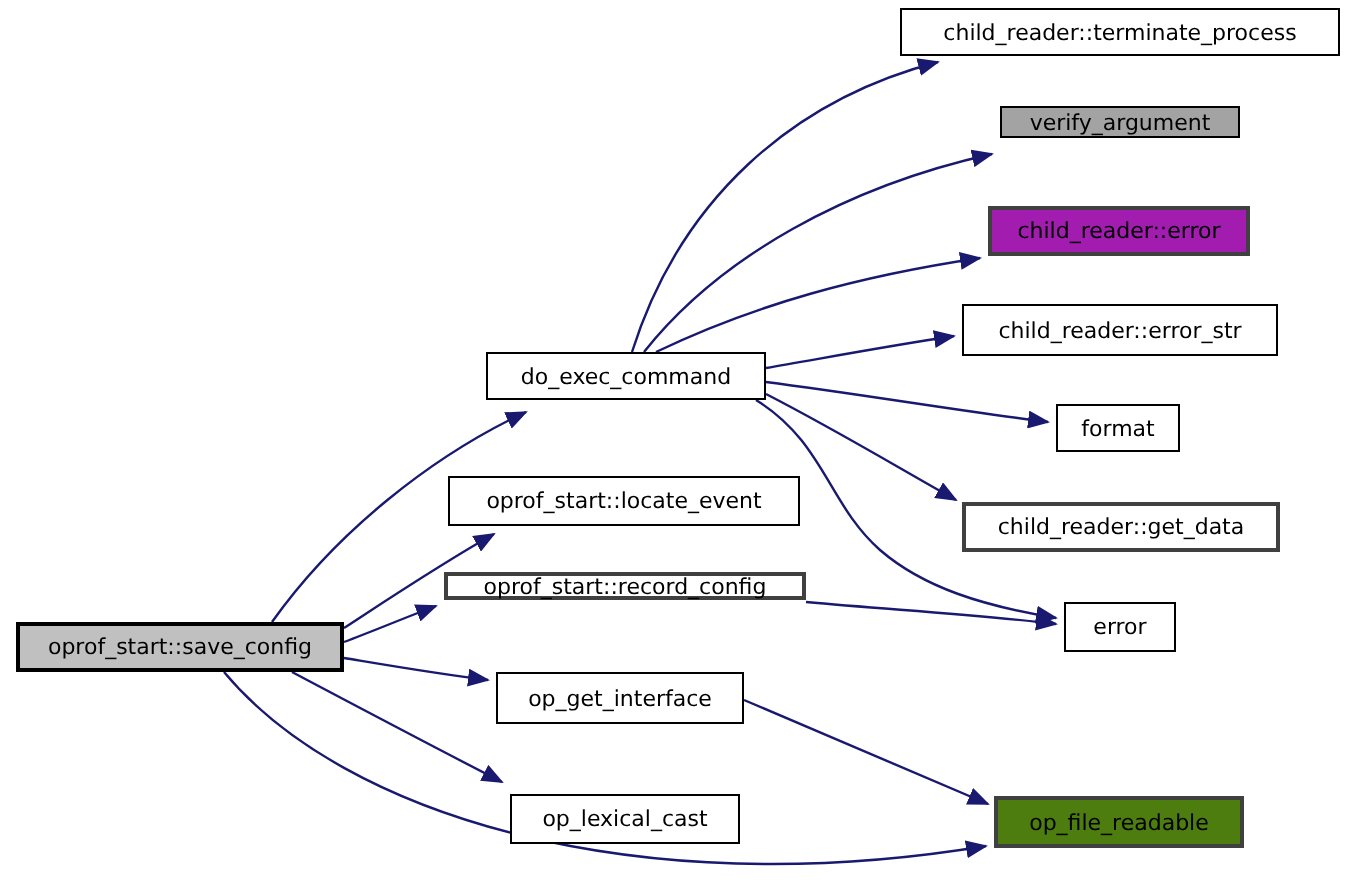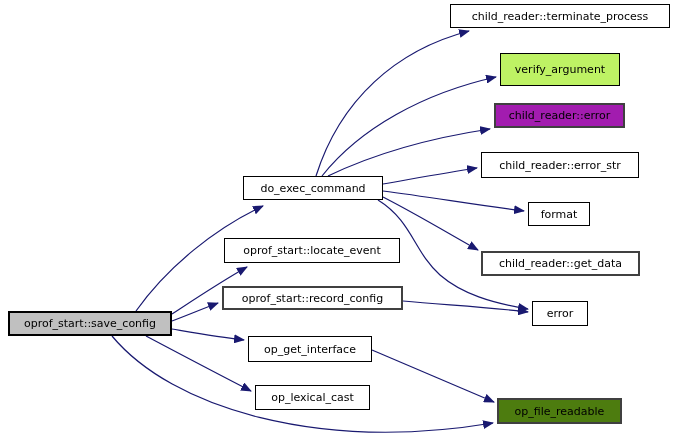--- a/index.html
+++ b/index.html
@@ -63,25 +63,25 @@
         <path d="M383,197 C418,215 446,232 478,250" fill="none" stroke="#191970" stroke-width="1.2" marker-end="url(#arrowhead)"></path>
         <path d="M378,200 C412,221 414,252 440,275 C462,294 492,303 528,309" fill="none" stroke="#191970" stroke-width="1.2" marker-end="url(#arrowhead)"></path>
         <path d="M403,301 C447,305 487,307 528,312" fill="none" stroke="#191970" stroke-width="1.2" marker-end="url(#arrowhead)"></path>
         <path d="M372,350 C415,368 456,386 494,402" fill="none" stroke="#191970" stroke-width="1.2" marker-end="url(#arrowhead)"></path>
       </g>
   </svg>
   <div id="nodes-layer">
       <div class="graph-node" style="left: 8px; top: 311px; width: 164px; height: 25px; background: rgb(192, 192, 192); border: 2px solid rgb(0, 0, 0); color: rgb(0, 0, 0);">oprof_start::save_config</div>
       <div class="graph-node" style="left: 243px; top: 176px; width: 140px; height: 24px; background: rgb(255, 255, 255); border: 1px solid rgb(0, 0, 0); color: rgb(0, 0, 0);">do_exec_command</div>
       <div class="graph-node" style="left: 224px; top: 238px; width: 176px; height: 25px; background: rgb(255, 255, 255); border: 1px solid rgb(0, 0, 0); color: rgb(0, 0, 0); text-align: center;">oprof_start::locate_event</div>
-      <div class="graph-node" style="left: 222px; top: 286px; width: 181px; height: 24px; background: rgb(255, 255, 255); border: 2px solid rgb(64, 64, 64); color: rgb(0, 0, 0);">oprof_start::record_config</div>
+      <div class="graph-node" style="left: 222px; top: 286px; width: 181px; height: 14px; background: rgb(255, 255, 255); border: 2px solid rgb(64, 64, 64); color: rgb(0, 0, 0);">oprof_start::record_config</div>
       <div class="graph-node" style="left: 248px; top: 336px; width: 124px; height: 26px; background: rgb(255, 255, 255); border: 1px solid rgb(0, 0, 0); color: rgb(0, 0, 0);">op_get_interface</div>
-      <div class="graph-node" style="left: 255px; top: 385px; width: 115px; height: 25px; background: rgb(255, 255, 255); border: 1px solid rgb(0, 0, 0); color: rgb(0, 0, 0);">op_lexical_cast</div>
+      <div class="graph-node" style="left: 255px; top: 397px; width: 115px; height: 25px; background: rgb(255, 255, 255); border: 1px solid rgb(0, 0, 0); color: rgb(0, 0, 0);">op_lexical_cast</div>
       <div class="graph-node" style="left: 450px; top: 4px; width: 220px; height: 24px; background: rgb(255, 255, 255); border: 1px solid rgb(0, 0, 0); color: rgb(0, 0, 0); text-align: center;">child_reader::terminate_process</div>
-      <div class="graph-node" style="left: 500px; top: 53px; width: 120px; height: 33px; background: #bef264; border: 1px solid rgb(0, 0, 0); color: rgb(0, 0, 0);">verify_argument</div>
+      <div class="graph-node" style="left: 500px; top: 53px; width: 120px; height: 16px; background: #a3a3a3; border: 1px solid rgb(0, 0, 0); color: rgb(0, 0, 0);">verify_argument</div>
       <div class="graph-node" style="left: 494px; top: 103px; width: 131px; height: 25px; background: #a21caf; border: 2px solid rgb(64, 64, 64); color: rgb(0, 0, 0);">child_reader::error</div>
       <div class="graph-node" style="left: 481px; top: 152px; width: 158px; height: 26px; background: rgb(255, 255, 255); border: 1px solid rgb(0, 0, 0); color: rgb(0, 0, 0);">child_reader::error_str</div>
       <div class="graph-node" style="left: 528px; top: 202px; width: 62px; height: 24px; background: rgb(255, 255, 255); border: 1px solid rgb(0, 0, 0); color: rgb(0, 0, 0);">format</div>
       <div class="graph-node" style="left: 481px; top: 251px; width: 159px; height: 25px; background: rgb(255, 255, 255); border: 2px solid rgb(64, 64, 64); color: rgb(0, 0, 0);">child_reader::get_data</div>
       <div class="graph-node" style="left: 532px; top: 301px; width: 56px; height: 25px; background: rgb(255, 255, 255); border: 1px solid rgb(0, 0, 0); color: rgb(0, 0, 0);">error</div>
       <div class="graph-node" style="left: 497px; top: 398px; width: 125px; height: 26px; background: #4d7c0f; border: 2px solid rgb(64, 64, 64); color: rgb(0, 0, 0);">op_file_readable</div>
     </div>
 </div>
 
 </body></html>

